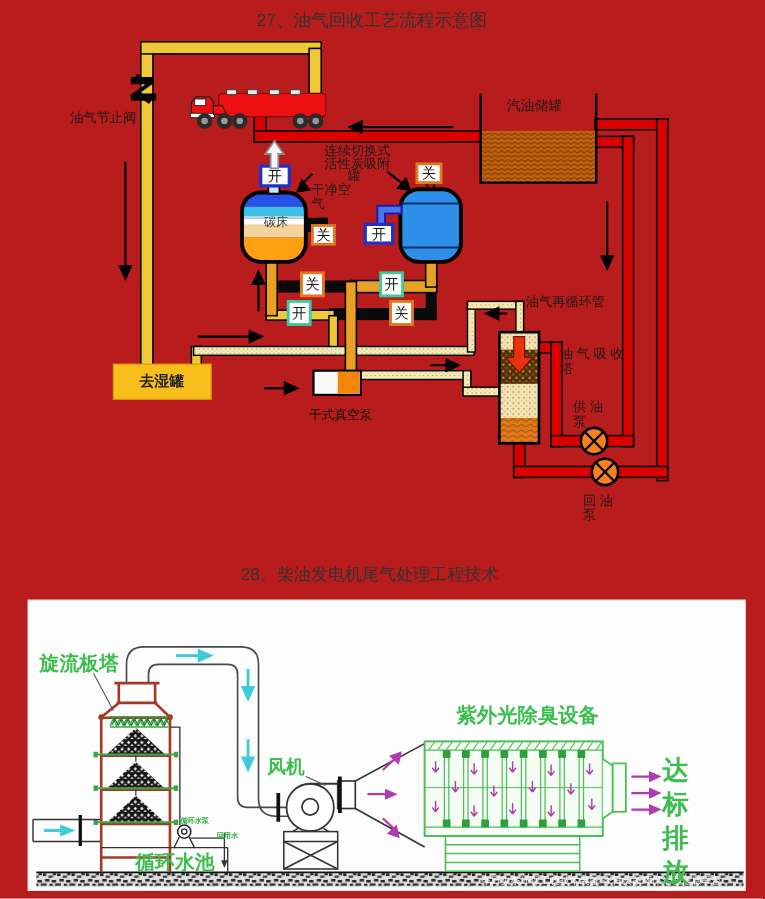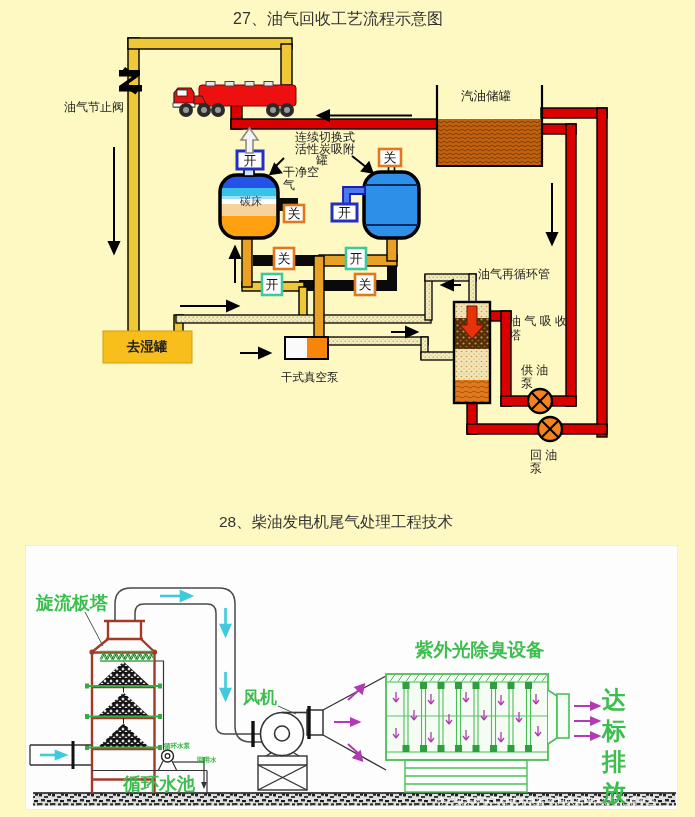--- a/index.html
+++ b/index.html
@@ -1,16 +1,16 @@
 <!DOCTYPE html>
 <html><head>
 <meta charset="utf-8">
 <style>
 html,body{margin:0;padding:0;background:#fff;}
-#page{position:relative;width:695px;height:817px;background:#fef9c3;overflow:hidden;
+#page{position:relative;width:695px;height:817px;background:#b91c1c;overflow:hidden;
 font-family:"Liberation Sans",sans-serif;}
 svg{position:absolute;left:0;top:0;}
 text{font-family:"Liberation Sans",sans-serif;}
 </style>
 </head>
 <body>
 <div id="page">
 <svg width="695" height="817" viewBox="0 0 695 817">
 <defs>
 <pattern id="patTank" width="6" height="4" patternUnits="userSpaceOnUse">

